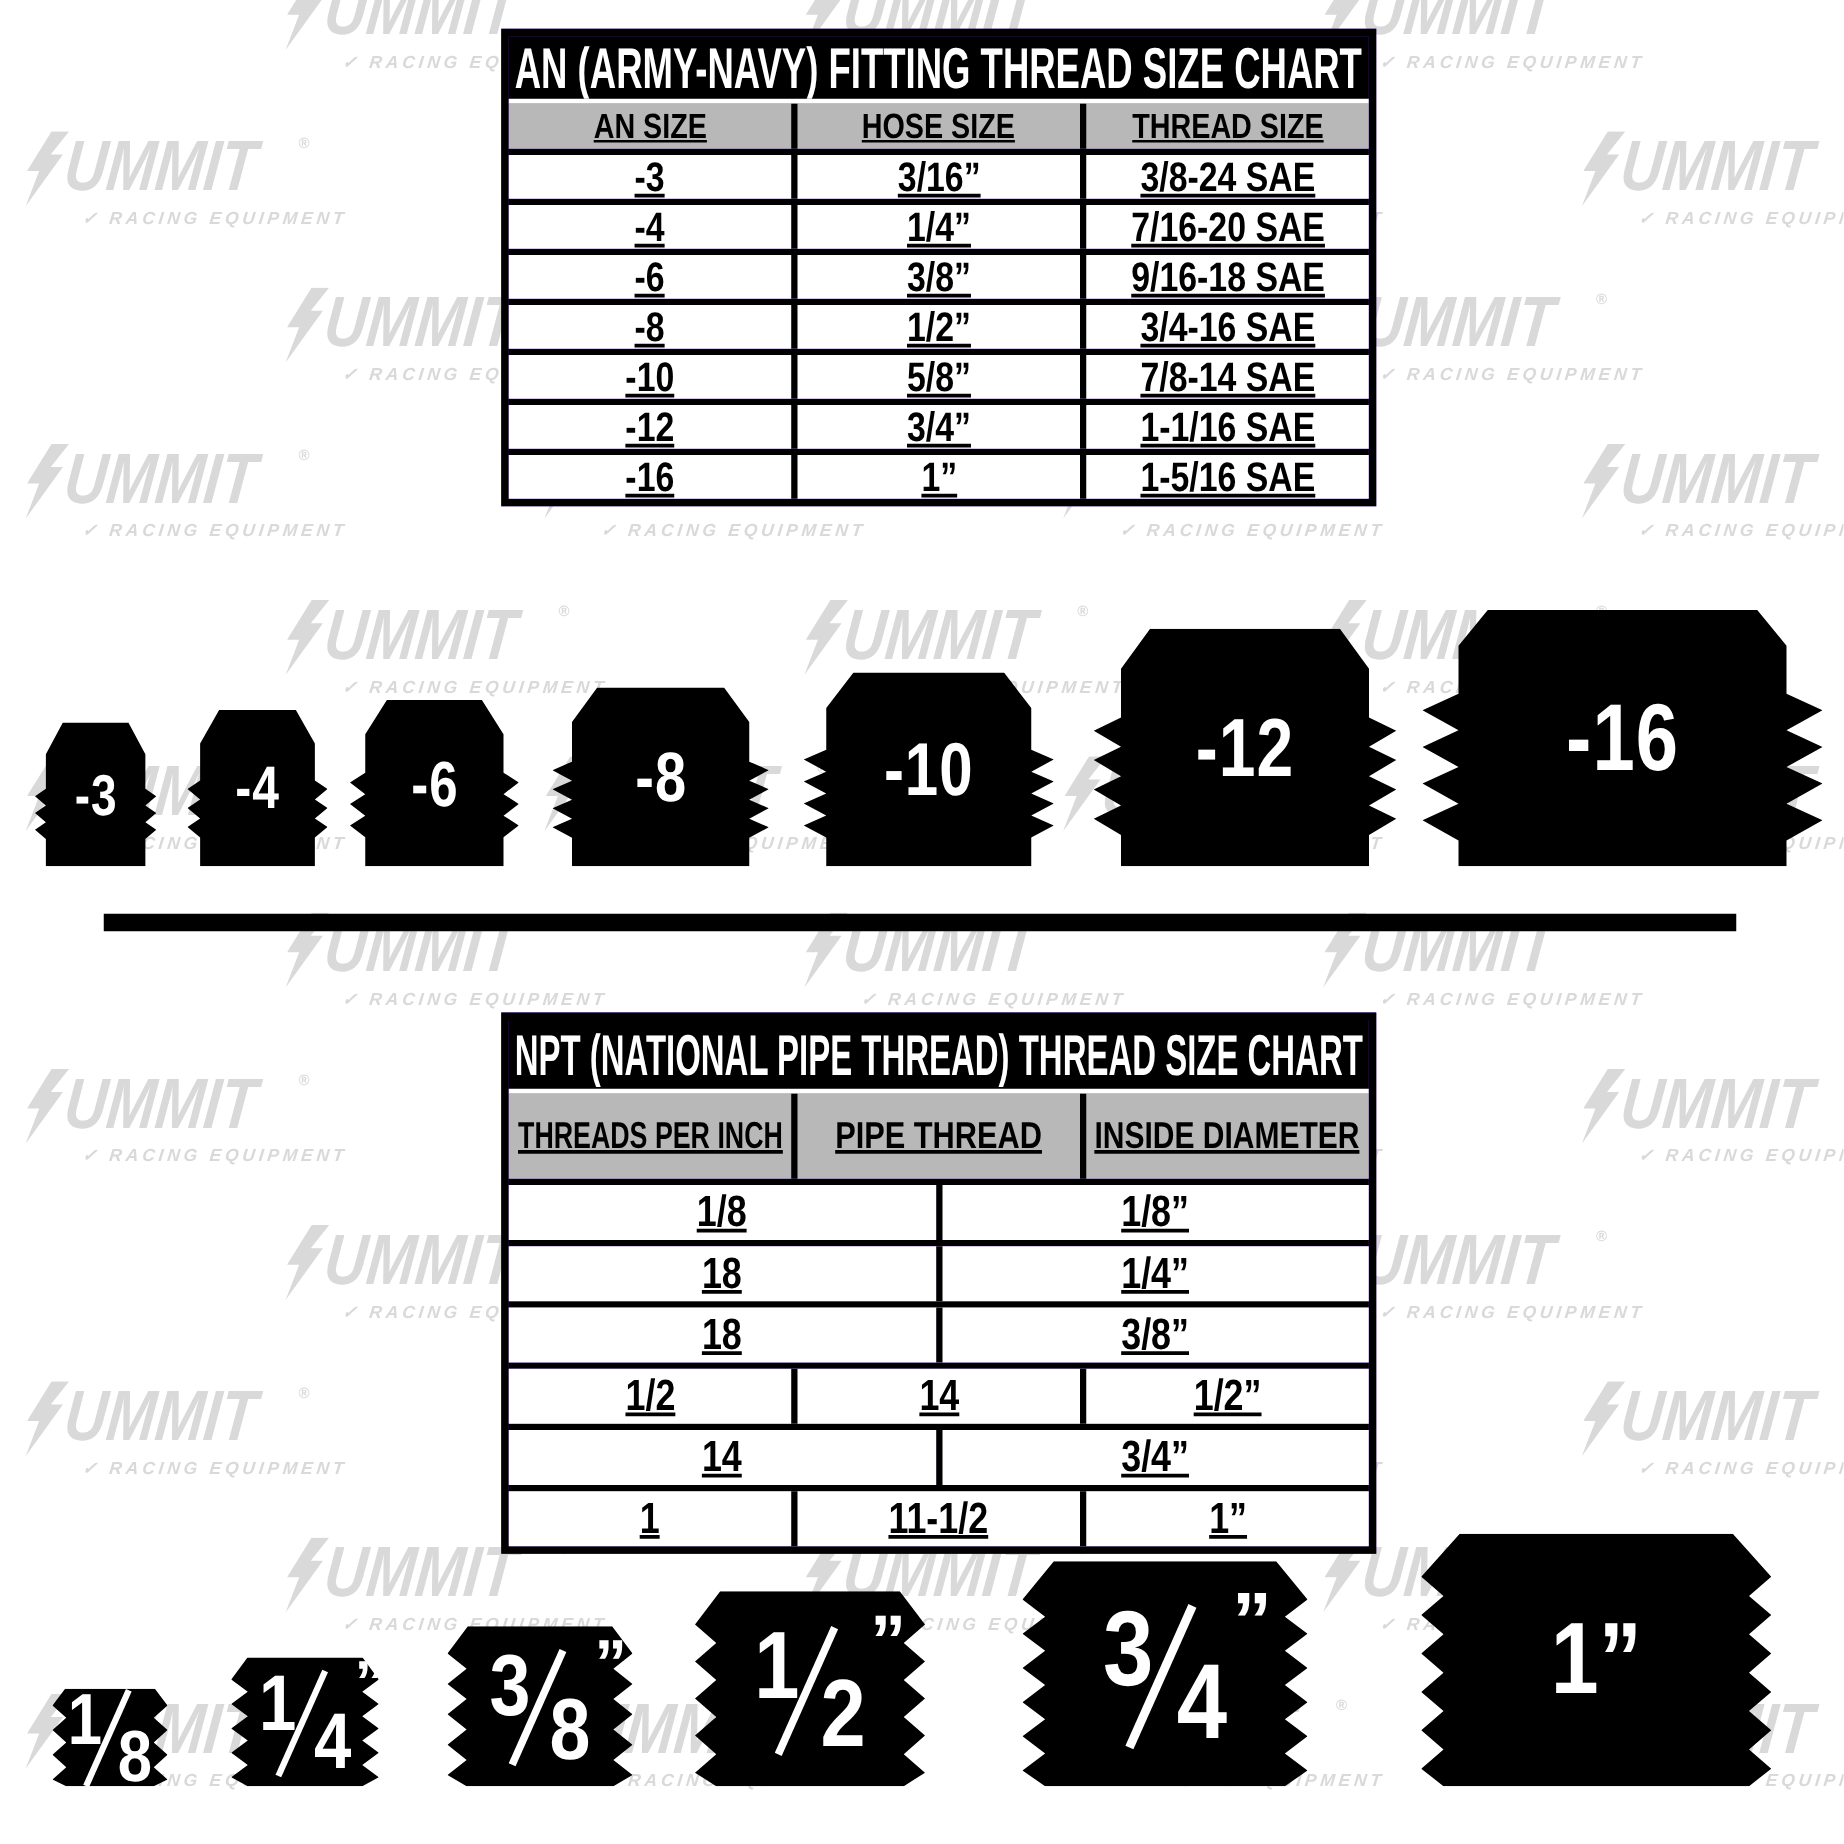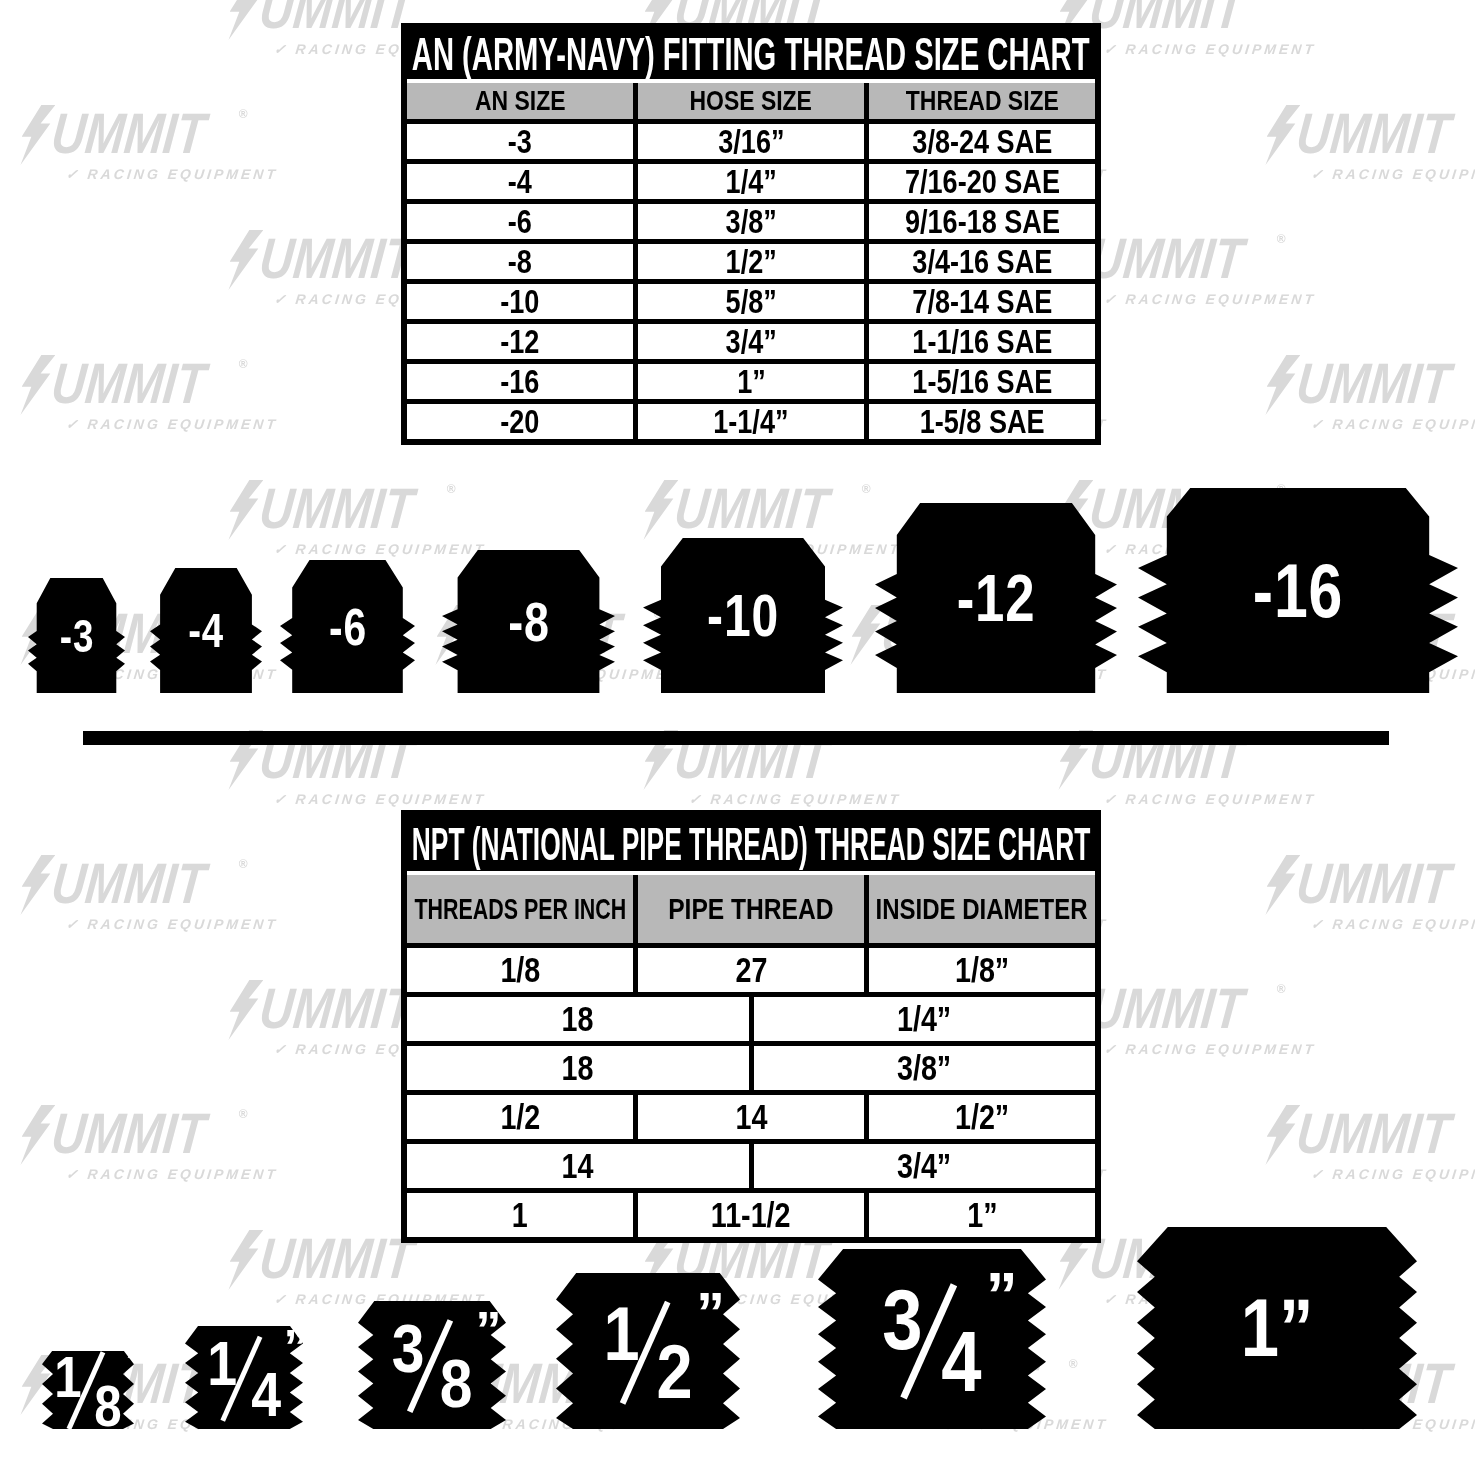--- a/index.html
+++ b/index.html
@@ -19,21 +19,21 @@
 
   
   .sizetable{position:absolute;left:401px;width:688px;background:#6d28d9;border:6px solid #000;z-index:2;}
   .tbl-title{background:#000;color:#fff;display:flex;align-items:center;justify-content:center;
              border-bottom:4px solid #fff;overflow:hidden;}
   .an .tbl-title{height:50px;}
   .npt .tbl-title{height:55px;}
   .tbl-title .cond{white-space:nowrap;font-weight:bold;font-size:46px;display:inline-block;}
   .tbl-head,.row{display:flex;}
   .row{border-top:5px solid #000;}
-  .cell{flex:1;display:flex;align-items:center;justify-content:center;background:#fff;overflow:hidden;}
+  .cell{flex:1;display:flex;align-items:center;justify-content:center;background:#fff;overflow:hidden;text-decoration:underline;}
   .cell + .cell{border-left:5px solid #000;}
   .head-cell{background:#b8b8b8;}
   .an .tbl-head .cell{height:36px;}
   .an .row .cell{height:35px;}
   .npt .tbl-head .cell{height:68px;}
   .npt .row .cell{height:44px;}
   .cell .cond{white-space:nowrap;font-weight:bold;color:#000;display:inline-block;}
   .an .tbl-head .cond{font-size:28px;}
   .npt .tbl-head .cond{font-size:30px;}
   .an .row .cond{font-size:33px;}
@@ -476,31 +476,20 @@
           <div class="cell">
             <span class="cond" style="transform: scaleX(0.82);">-16</span>
           </div>
           <div class="cell">
             <span class="cond" style="transform: scaleX(0.82);">1”</span>
           </div>
           <div class="cell">
             <span class="cond" style="transform: scaleX(0.82);">1-5/16 SAE</span>
           </div>
         </div>
-        <div class="row">
-          <div class="cell">
-            <span class="cond" style="transform: scaleX(0.82);">-20</span>
-          </div>
-          <div class="cell">
-            <span class="cond" style="transform: scaleX(0.82);">1-1/4”</span>
-          </div>
-          <div class="cell">
-            <span class="cond" style="transform: scaleX(0.82);">1-5/8 SAE</span>
-          </div>
-        </div>
       </div>
   </div>
 
   <div id="an-fittings">
       <div class="fitting" style="left: 28px; top: 578px; width: 97px; height: 115px;">
         <svg width="97" height="115">
           <polygon points="22.3,0.0 74.7,0.0 88.3,25.3 88.3,52.9 97.0,58.9 88.3,66.3 97.0,72.4 88.3,79.7 97.0,85.8 88.3,93.2 88.3,115.0 8.7,115.0 8.7,93.2 0.0,85.8 8.7,79.7 0.0,72.4 8.7,66.3 0.0,58.9 8.7,52.9 8.7,25.3 22.3,0.0" fill="#000000"></polygon>
         </svg>
         <div class="fit-label" style="font-size: 46px;">-3</div>
       </div>
@@ -558,23 +547,20 @@
         <div class="cell head-cell">
           <span class="cond" style="transform: scaleX(0.8);">INSIDE DIAMETER</span>
         </div>
       </div>
     <div id="npt-rows">
         <div class="row">
           <div class="cell">
             <span class="cond" style="transform: scaleX(0.82);">1/8</span>
           </div>
           <div class="cell">
-            <span class="cond" style="transform: scaleX(0.82);">27</span>
-          </div>
-          <div class="cell">
             <span class="cond" style="transform: scaleX(0.82);">1/8”</span>
           </div>
         </div>
         <div class="row">
           <div class="cell">
             <span class="cond" style="transform: scaleX(0.82);">18</span>
           </div>
           <div class="cell">
             <span class="cond" style="transform: scaleX(0.82);">1/4”</span>
           </div>

